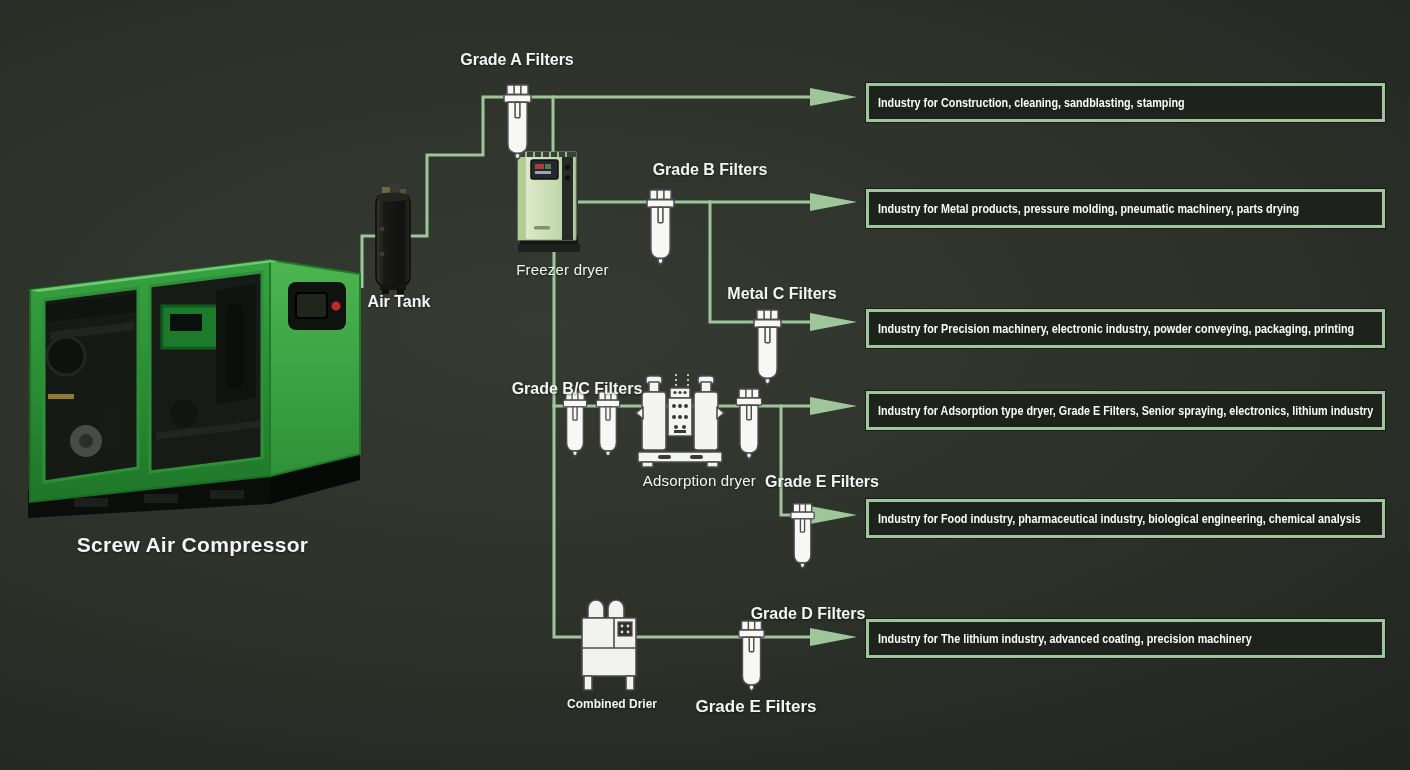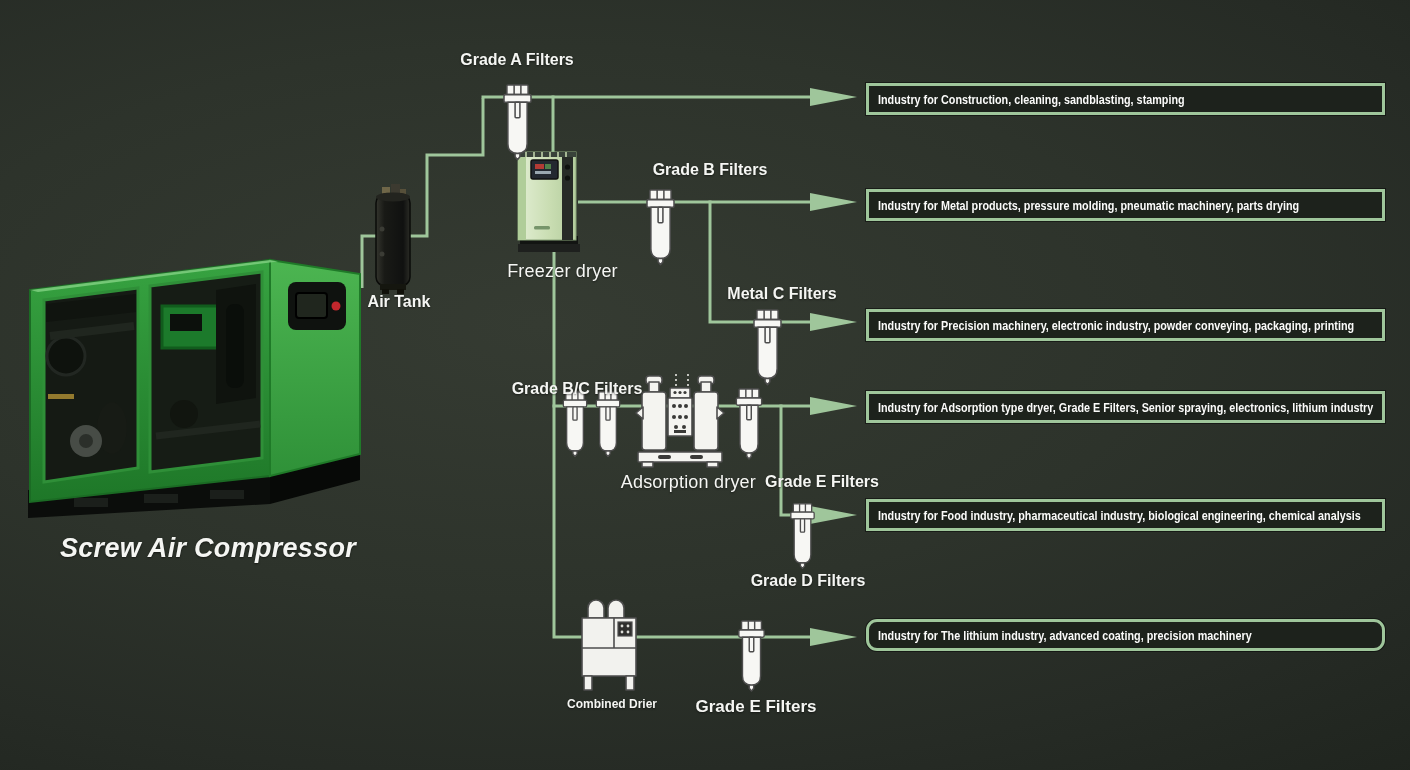--- a/index.html
+++ b/index.html
@@ -16,26 +16,26 @@
   .lbl{
     position:absolute;
     color:#f5f6f3;
     font-weight:700;
     font-size:16px;
     text-align:center;
     white-space:nowrap;
     letter-spacing:0px;
     text-shadow:0 1px 2px rgba(0,0,0,.5);
   }
-  .lbl.regular{font-weight:400;font-size:18px;letter-spacing:.2px;}
-  .lbl.big{font-size:27px;letter-spacing:.3px;font-style:italic;}
+  .lbl.regular{font-weight:400;font-size:15px;letter-spacing:.2px;}
+  .lbl.big{font-size:21px;letter-spacing:.3px;}
   .industry-box{
     position:absolute;
     left:866px;
-    width:519px;height:32px;
+    width:519px;height:39px;
     box-sizing:border-box;
     border:3px solid #9fc69b;
     background:#1d221c;
     display:flex;align-items:center;
     padding-left:9px;
     overflow:hidden;
     box-shadow:0 0 0 1px rgba(0,0,0,.45);
   }
   .industry-box span{
     color:#fbfbfa;
@@ -246,37 +246,37 @@
   </svg>
 
   <div class="lbl" style="left:452px;top:51px;width:130px;">Grade A Filters</div>
   <div class="lbl" style="left:610px;top:161px;width:130px;margin-left:35px;">Grade B Filters</div>
   <div class="lbl" style="left:717px;top:285px;width:130px;">Metal C Filters</div>
   <div class="lbl" style="left:503px;top:380px;width:148px;">Grade B/C Filters</div>
   <div class="lbl regular" style="left:505px;top:261px;width:115px;">Freezer dryer</div>
   <div class="lbl" style="left:364px;top:293px;width:70px;">Air Tank</div>
   <div class="lbl regular" style="left:611px;top:472px;width:145px;text-align:right;">Adsorption dryer</div>
   <div class="lbl" style="left:758px;top:473px;width:128px;">Grade E Filters</div>
-  <div class="lbl" style="left:744px;top:572px;width:128px;">Grade D Filters</div>
+  <div class="lbl" style="left:744px;top:605px;width:128px;">Grade D Filters</div>
   <div class="lbl" style="left:544px;top:697px;width:136px;font-size:12px;">Combined Drier</div>
   <div class="lbl" style="left:692px;top:697px;width:128px;font-size:17px;">Grade E Filters</div>
   <div class="lbl big" style="left:60px;top:533px;width:265px;">Screw Air Compressor</div>
 
   <div class="industry-box" style="top:83px;">
     <span>Industry for Construction, cleaning, sandblasting, stamping</span>
   </div>
   <div class="industry-box" style="top:189px;">
     <span>Industry for Metal products, pressure molding, pneumatic machinery, parts drying</span>
   </div>
   <div class="industry-box" style="top:309px;">
     <span>Industry for Precision machinery, electronic industry, powder conveying, packaging, printing</span>
   </div>
   <div class="industry-box" style="top:499px;">
     <span>Industry for Food industry, pharmaceutical industry, biological engineering, chemical analysis</span>
   </div>
   <div class="industry-box" style="top:391px;">
     <span>Industry for Adsorption type dryer, Grade E Filters, Senior spraying, electronics, lithium industry</span>
   </div>
-  <div class="industry-box" style="top:619px;border-radius:11px;">
+  <div class="industry-box" style="top:619px;">
     <span>Industry for The lithium industry, advanced coating, precision machinery</span>
   </div>
 
 </div>
 
 </body></html>

